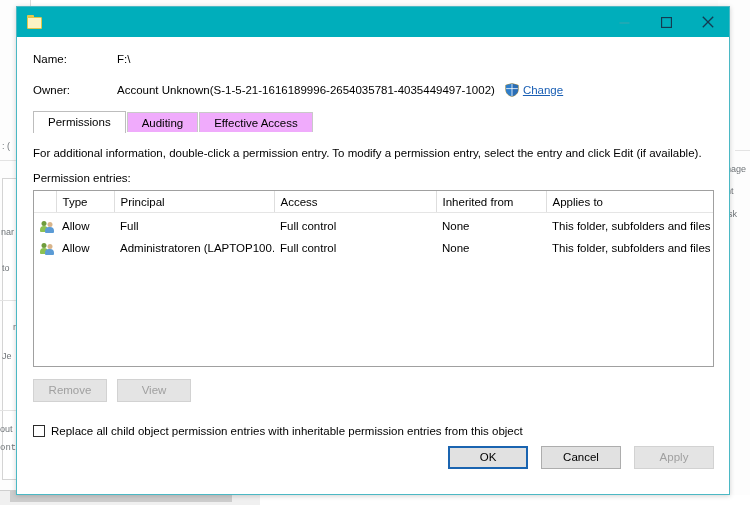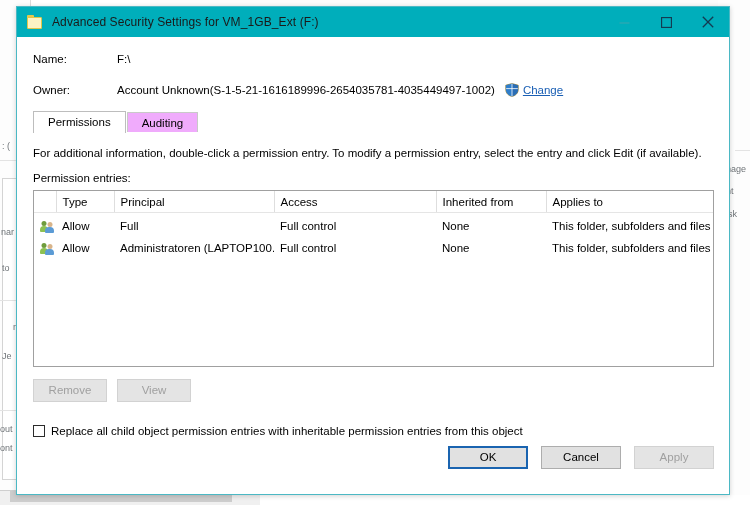--- a/index.html
+++ b/index.html
@@ -402,38 +402,37 @@
   <div class="bg-rule" style="left:0px; top:300px; width:30px; height:1px;"></div>
   <div class="bg-rule" style="left:0px; top:410px; width:30px; height:1px;"></div>
   <div class="bg-rule" style="left:735px; top:150px; width:15px; height:1px;"></div>
 
   <div class="bg-frag" style="left:2px;  top:141px;">: (</div>
   <div class="bg-frag" style="left:1px;  top:227px;">nar</div>
   <div class="bg-frag" style="left:2px;  top:263px;">to</div>
   <div class="bg-frag" style="left:13px;  top:322px;">me</div>
   <div class="bg-frag" style="left:2px;  top:351px;">Je</div>
   <div class="bg-frag" style="left:0px;  top:424px;">out</div>
-  <div class="bg-frag" style="left:0px;  top:443px;">ont</div>
+  <div class="bg-frag" style="left:0px;  top:443px;font-family:Liberation Mono, monospace;">ont</div>
   <div class="bg-frag" style="left:726px; top:164px;">nage</div>
   <div class="bg-frag" style="left:726px; top:186px;">nt</div>
   <div class="bg-frag" style="left:726px; top:209px;">isk</div>
 
   <div class="bg-scroll-track"></div>
   <div class="bg-scroll-thumb"></div>
   <div class="bg-scroll-arrow"></div>
 </div>
 
 <div id="dialog">
 
   <div id="titlebar">
     <div id="title-folder-icon">
       <div class="tab"></div>
       <div class="body"></div>
     </div>
-    <div id="title-text">Advanced Security Settings for VM_1GB_Ext (F:)</div>
 
     <div class="win-btns">
       <div class="win-btn minimize">
         <svg width="11" height="11" viewBox="0 0 11 11" aria-hidden="true">
           <line x1="0.5" y1="6" x2="10.5" y2="6" stroke="#3da5ae" stroke-width="1"></line>
         </svg>
       </div>
       <div class="win-btn">
         <svg width="11" height="11" viewBox="0 0 11 11" aria-hidden="true">
           <rect x="0.5" y="0.5" width="10" height="10" fill="none" stroke="#133b52" stroke-width="1.3"></rect>
@@ -467,20 +466,21 @@
             <path d="M7 0.6 L7 13.5" stroke="#ffffff" stroke-width="0.8"></path>
             <path d="M1.2 5.6 L12.8 5.6" stroke="#ffffff" stroke-width="0.8"></path>
           </svg>
         </span>
         <span id="change-link">Change</span>
       </div>
 
       <div id="tabstrip">
         <div class="tab-item active">Permissions</div>
         <div class="tab-item">Auditing</div>
+        <div class="tab-item">Effective Access</div>
       </div>
 
       <div id="info-text">For additional information, double-click a permission entry. To modify a permission entry, select the entry and click Edit (if available).</div>
       <div id="entries-label">Permission entries:</div>
 
       <div id="list-box">
         <table class="perm-table">
           <colgroup>
             <col class="c-icon">
               <col class="c-type">

